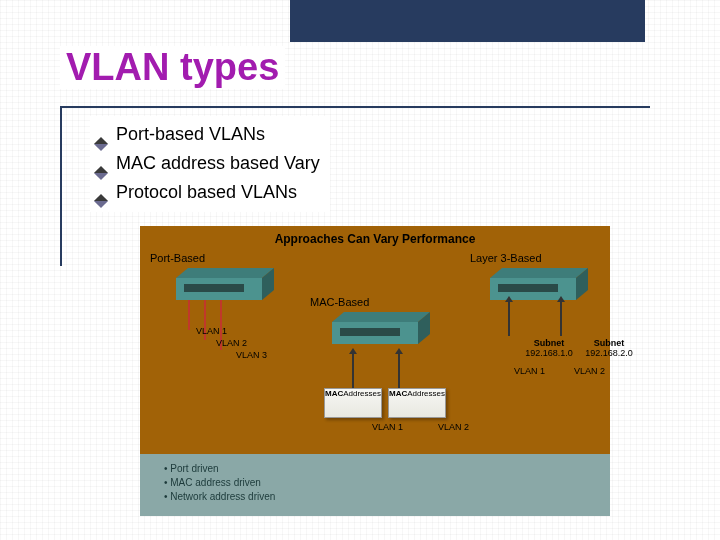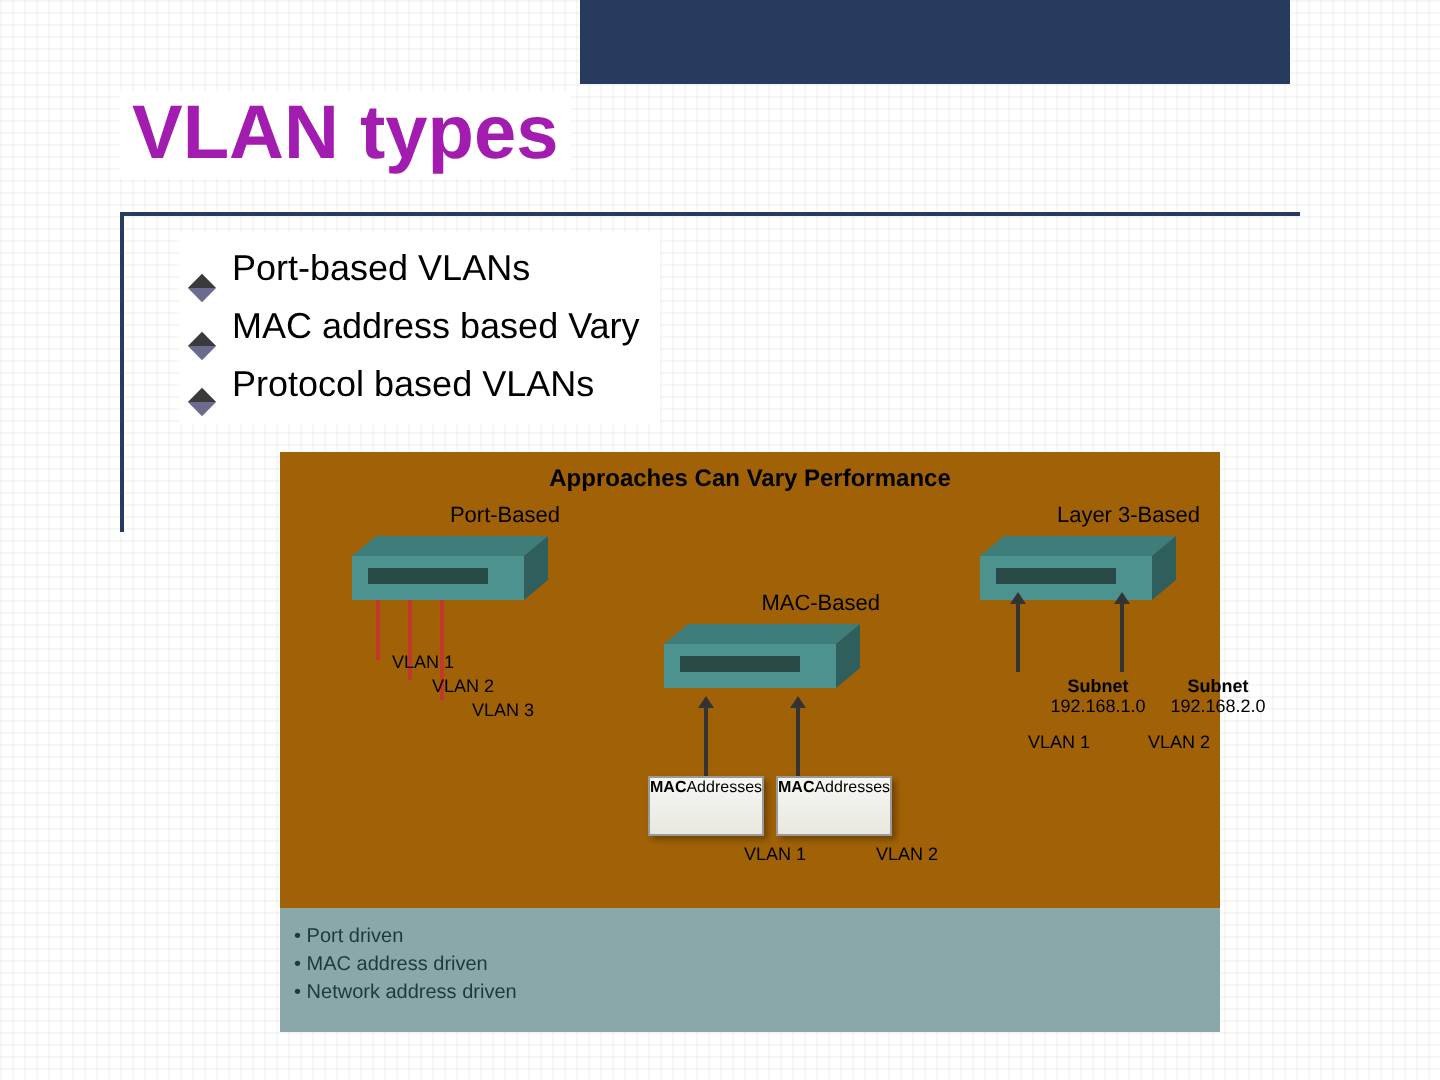--- a/index.html
+++ b/index.html
@@ -58,21 +58,21 @@
     left:140px; top:226px; width:470px; height:290px;
     background:#a16207;
   }
 
   .fig-title {
     position:absolute; left:0; right:0; top:6px;
     text-align:center; font-size:12px; font-weight:bold; color:#000;
   }
 
   .col-head {
-    position:absolute; font-size:11px; color:#000; width:130px; text-align:right;
+    position:absolute; font-size:11px; color:#000; width:130px; text-align:left;
   }
 
   .switch {
     position:absolute;
   }
   .switch svg { display:block; }
 
   .lbl { position:absolute; font-size:9px; color:#000; white-space:nowrap;margin-left:36px; }
 
   .arrow { position:absolute; width:2px; background:#333; }
@@ -86,21 +86,21 @@
     position:absolute; width:56px; height:28px;
     background:linear-gradient(#f7f7f4,#e8e8e0);
     border:1px solid #999; font-size:8px; text-align:right;
     display:flex; justify-content:center;
     box-shadow:2px 2px 3px rgba(0,0,0,0.3);
   }
 
   .footer-band {
     position:absolute; left:140px; top:454px; width:470px; height:62px;
     background:#8aa8a7; color:#1c3a3a; font-size:10px;
-    box-sizing:border-box; padding:8px 14px 8px 7px;
+    box-sizing:border-box; padding:8px 14px 8px 24px;
   }
   .footer-band .frow::before { content:"• "; }
   .footer-band .frow { line-height:1.4; }
 </style>
 </head>
 <body>
 
 <div class="mask top"></div>
 
 <div class="title">VLAN types</div>

